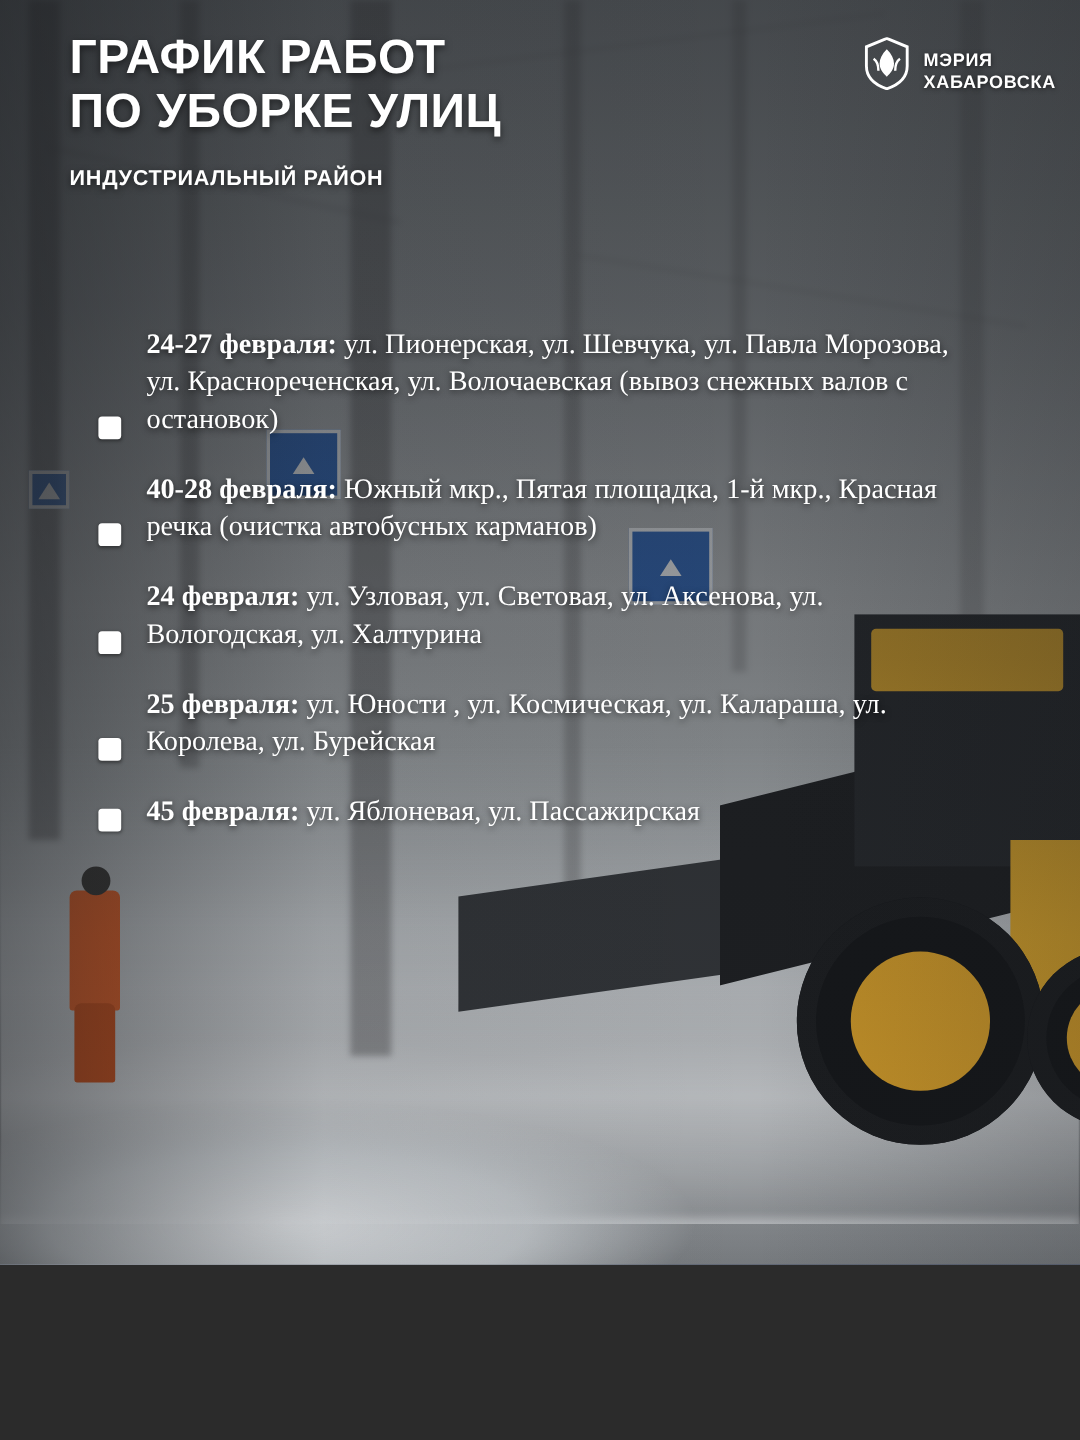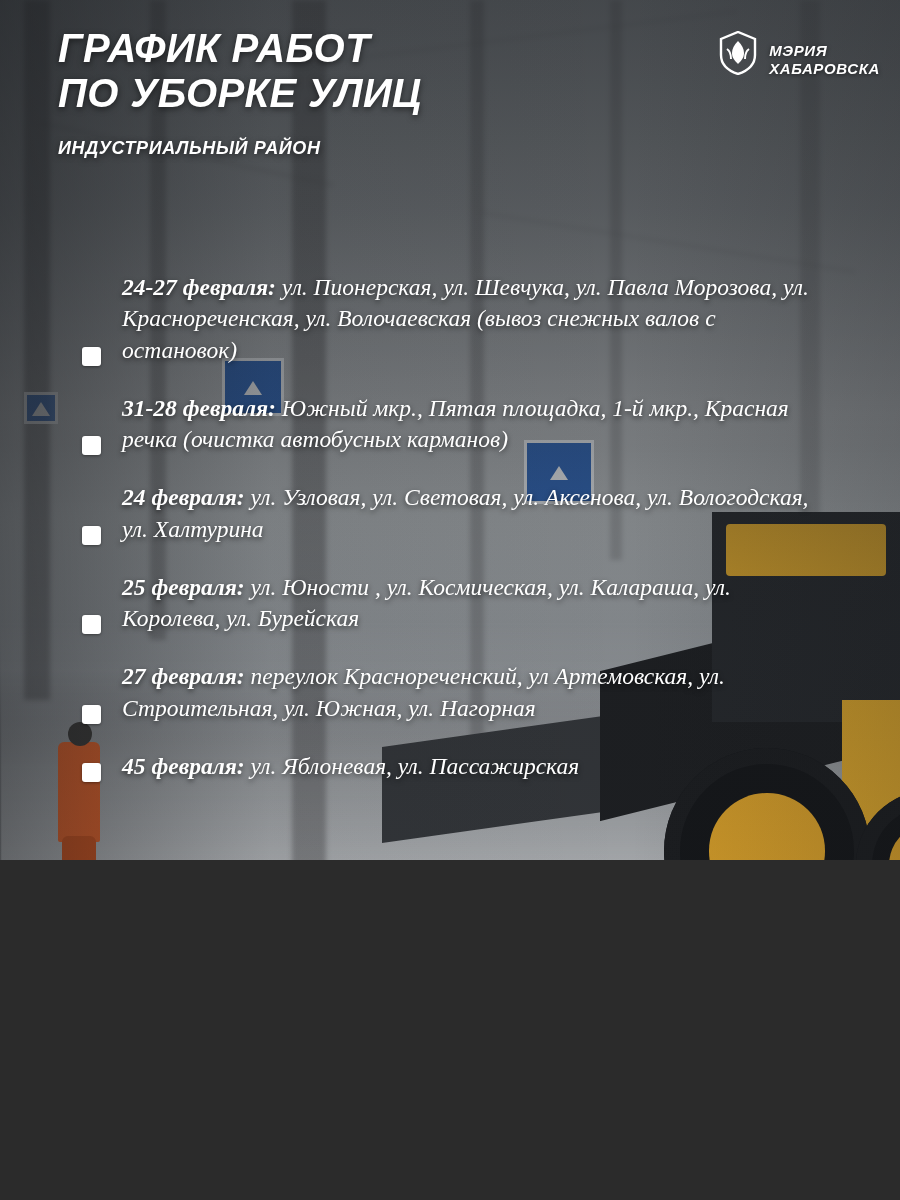--- a/index.html
+++ b/index.html
@@ -6,24 +6,23 @@
     margin: 0;
     padding: 0;
     background: #2b2b2b;
   }
   body {
     font-family: "Liberation Sans", sans-serif;
   }
   .poster {
     position: relative;
     width: 900px;
-    height: 860px;
+    height: 1054px;
     overflow: hidden;
     background: #1d4ed8;
-    font-style: italic;
   }
 
   
   .bg {
     position: absolute;
     inset: 0;
     background:
       
       linear-gradient(to bottom, rgba(0,0,0,0) 78%, rgba(40,42,45,0.55) 88%, rgba(30,32,35,0.8) 100%),
       
@@ -301,45 +300,39 @@
       <div class="item">
         <span class="bullet"></span>
         <div class="item-text">
           <b>24-27 февраля:</b><span> ул. Пионерская, ул. Шевчука, ул. Павла Морозова, ул. Краснореченская, ул. Волочаевская (вывоз снежных валов с остановок)</span>
         </div>
       </div>
 
       <div class="item">
         <span class="bullet"></span>
         <div class="item-text">
-          <b>31-28 февраля:</b><span> Южный мкр., Пятая площадка, 1-й мкр., Красная речка (очистка автобусных карманов)</span>
+          <b>40-28 февраля:</b><span> Южный мкр., Пятая площадка, 1-й мкр., Красная речка (очистка автобусных карманов)</span>
         </div>
       </div>
 
       <div class="item">
         <span class="bullet"></span>
         <div class="item-text">
           <b>24 февраля:</b><span> ул. Узловая, ул. Световая, ул. Аксенова, ул. Вологодская, ул. Халтурина</span>
         </div>
       </div>
 
       <div class="item">
         <span class="bullet"></span>
         <div class="item-text">
           <b>25 февраля:</b><span> ул. Юности , ул. Космическая, ул. Калараша, ул. Королева, ул. Бурейская</span>
         </div>
       </div>
 
 
-      <div class="item">
-        <span class="bullet"></span>
-        <div class="item-text">
-          <b>27 февраля:</b><span> переулок Краснореченский, ул Артемовская, ул. Строительная, ул. Южная, ул. Нагорная</span>
-        </div>
-      </div>
 
       <div class="item">
         <span class="bullet"></span>
         <div class="item-text">
           <b>45 февраля:</b><span> ул. Яблоневая, ул. Пассажирская</span>
         </div>
       </div>
 
     </div>
   </div>

